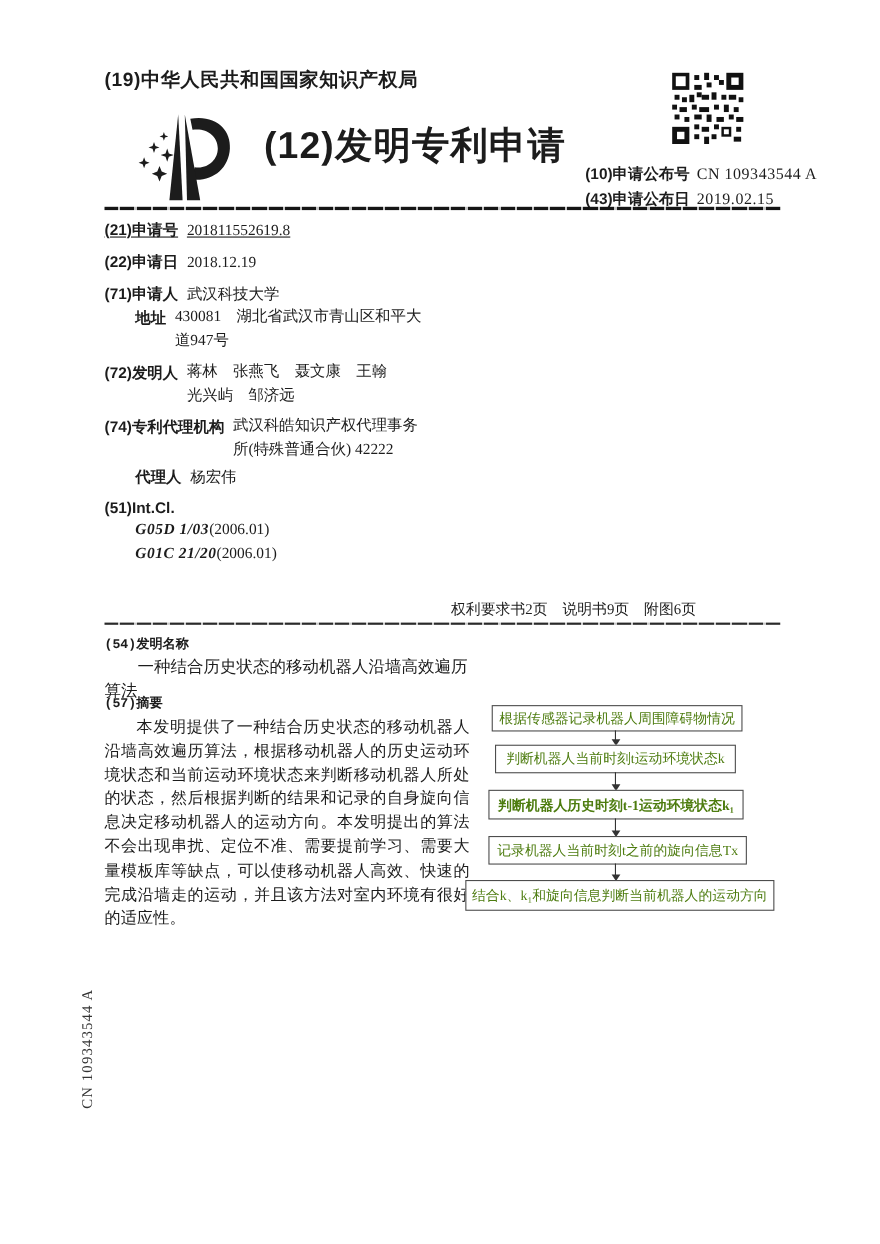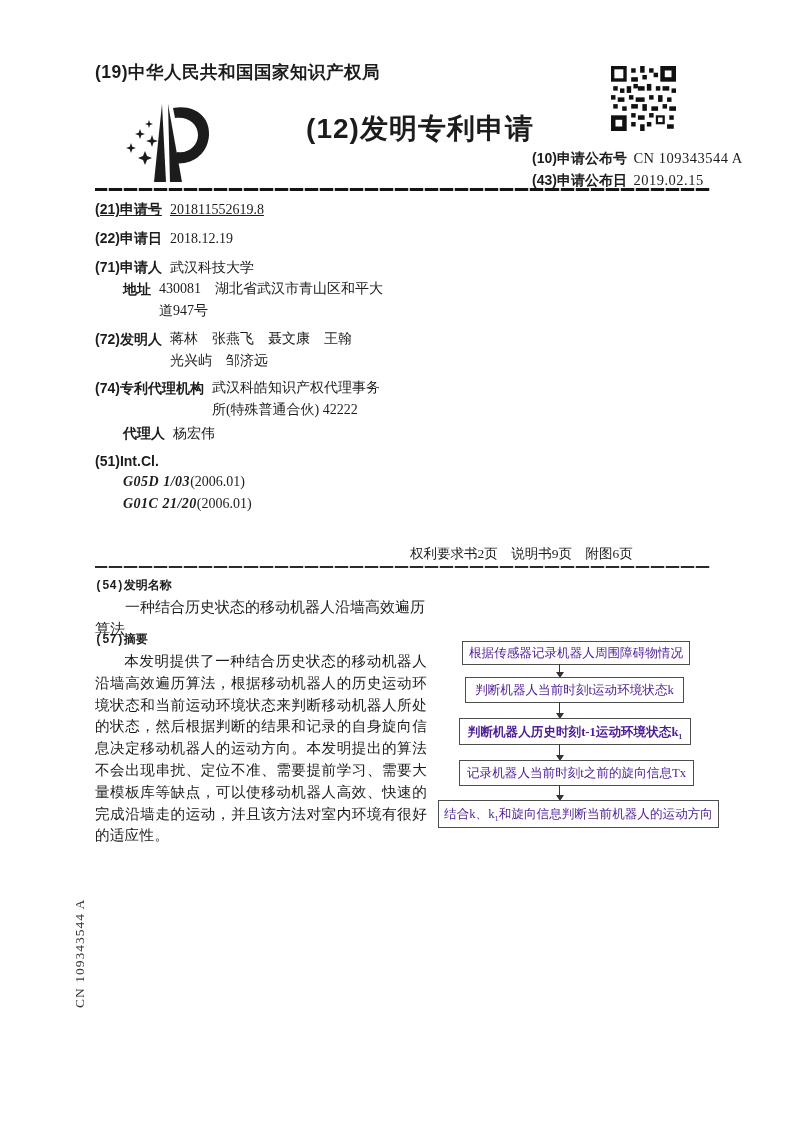--- a/index.html
+++ b/index.html
@@ -7,21 +7,21 @@
     position:relative; width:800px; height:1131px; margin:0 auto;
     background:#fff; color:#1c1c1c; overflow:hidden;
     font-family:"Liberation Serif","DejaVu Serif",serif;
   }
   .abs{position:absolute;}
   .hei{font-family:"Liberation Sans","DejaVu Sans",sans-serif;font-weight:700;}
   .song{font-family:"Liberation Serif","DejaVu Serif",serif;font-weight:400;}
 
   
   .office{left:95px;top:60px;font-size:17.5px;letter-spacing:.5px;}
-  .doc-type{left:240px;top:110px;width:360px;text-align:center;font-size:28px;letter-spacing:1px;}
+  .doc-type{left:240px;top:110px;width:360px;font-size:34px;letter-spacing:1px;}
   .logo{left:116px;top:98px;width:100px;height:90px;}
   .qr{left:611px;top:66px;width:65px;height:65px;}
   .pub-row{left:498px;font-size:14px;white-space:nowrap;margin-left:34px;}
   .pub-row .lbl{font-size:14px;}
   .pub-row .val{font-size:14.5px;letter-spacing:.5px;padding-left:3px;}
   .pub-number{top:150px;}
   .pub-date{top:172px;}
   .rule{left:95px;width:615px;height:0;border:0;}
   .rule-thick{top:188px;border-top:3px solid #151515;
     border-image:repeating-linear-gradient(90deg,#151515 0 13px,rgba(21,21,21,.25) 13px 15px) 1;}
@@ -43,22 +43,22 @@
   .title-text{left:95px;top:596px;width:334px;font-size:15px;line-height:22px;text-indent:2em;}
   .lab57{left:95px;top:630px;}
   .abstract-text{
     left:95px;top:651px;width:332px;font-size:14.6px;line-height:21.8px;
     text-indent:2em;text-align:justify;letter-spacing:.2px;
   }
 
   
   .fc-box{
     position:absolute;border:1px solid #4d4d4d;background:#fff;
-    font-size:12.6px;line-height:16px;text-align:right;color:#4c1d95;
-    display:flex;align-items:center;justify-content:center;white-space:nowrap;margin-left:15px;
+    font-size:12.6px;line-height:16px;text-align:right;color:#4d7c0f;
+    display:flex;align-items:center;justify-content:center;white-space:nowrap;
   }
   .fc-arrow{position:absolute;width:0;border-left:1.4px solid #333;}
   .fc-arrow:after{
     content:"";position:absolute;left:-4.5px;bottom:-6px;
     border:4px solid transparent;border-top:6px solid #333;
   }
 
   
   .side-num{
     left:72px;top:1008px;width:132px;height:18px;

